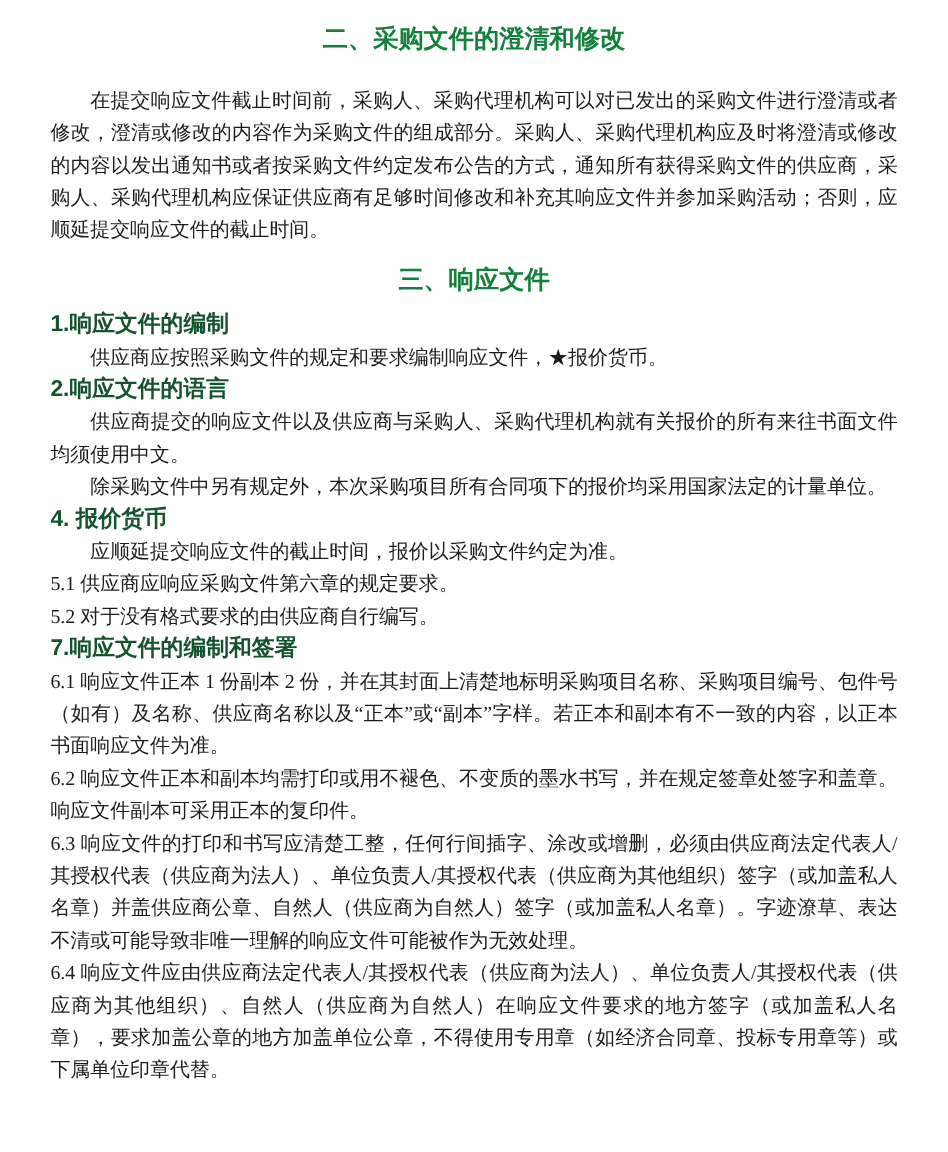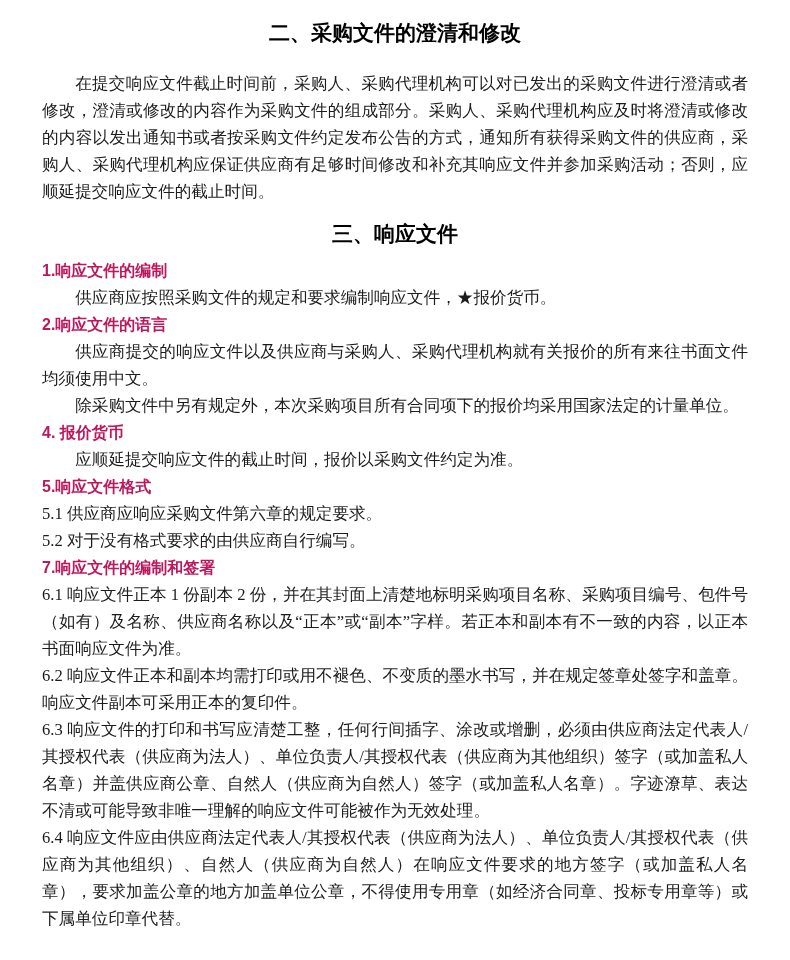--- a/index.html
+++ b/index.html
@@ -23,32 +23,32 @@
     line-height: 27px;
     text-align: justify;
     text-justify: inter-ideograph;
   }
   .section-title {
     font-family: "Liberation Sans", "DejaVu Sans", sans-serif;
     font-weight: bold;
     font-size: 21px;
     line-height: 30px;
     text-align: center;
-    color: #000000;
+    color: #15803d;
     margin: 8px 0 22px 0;
   }
   .section-title.second {
     margin: 14px 0 8px 0;
   }
   .clause-heading {
     font-family: "Liberation Sans", "DejaVu Sans", sans-serif;
     font-weight: bold;
-    font-size: 16px;
+    font-size: 19px;
     line-height: 27px;
-    color: #be185d;
+    color: #14532d;
     margin: 0;
     text-align: left;
   }
   p.body-para {
     margin: 0;
   }
   p.indent2 {
     text-indent: 2em;
   }
   p.noindent {
@@ -71,21 +71,20 @@
   <p class="body-para indent2">供应商应按照采购文件的规定和要求编制响应文件，★报价货币。</p>
 
   <h2 class="clause-heading">2.响应文件的语言</h2>
   <p class="body-para indent2">供应商提交的响应文件以及供应商与采购人、采购代理机构就有关报价的所有来往书面文件均须使用中文。</p>
 
   <p class="body-para indent2">除采购文件中另有规定外，本次采购项目所有合同项下的报价均采用国家法定的计量单位。</p>
 
   <h2 class="clause-heading">4. 报价货币</h2>
   <p class="body-para indent2">应顺延提交响应文件的截止时间，报价以采购文件约定为准。</p>
 
-  <h2 class="clause-heading">5.响应文件格式</h2>
   <p class="body-para noindent">5.1 供应商应响应采购文件第六章的规定要求。</p>
   <p class="body-para noindent">5.2 对于没有格式要求的由供应商自行编写。</p>
 
   <h2 class="clause-heading">7.响应文件的编制和签署</h2>
   <p class="body-para noindent">6.1 响应文件正本 1 份副本 2 份，并在其封面上清楚地标明采购项目名称、采购项目编号、包件号（如有）及名称、供应商名称以及“正本”或“副本”字样。若正本和副本有不一致的内容，以正本书面响应文件为准。</p>
   <p class="body-para noindent">6.2 响应文件正本和副本均需打印或用不褪色、不变质的墨水书写，并在规定签章处签字和盖章。响应文件副本可采用正本的复印件。</p>
   <p class="body-para noindent">6.3 响应文件的打印和书写应清楚工整，任何行间插字、涂改或增删，必须由供应商法定代表人/其授权代表（供应商为法人）、单位负责人/其授权代表（供应商为其他组织）签字（或加盖私人名章）并盖供应商公章、自然人（供应商为自然人）签字（或加盖私人名章）。字迹潦草、表达不清或可能导致非唯一理解的响应文件可能被作为无效处理。</p>
   <p class="body-para noindent">6.4 响应文件应由供应商法定代表人/其授权代表（供应商为法人）、单位负责人/其授权代表（供应商为其他组织）、自然人（供应商为自然人）在响应文件要求的地方签字（或加盖私人名章），要求加盖公章的地方加盖单位公章，不得使用专用章（如经济合同章、投标专用章等）或下属单位印章代替。</p>
 
 </div>

